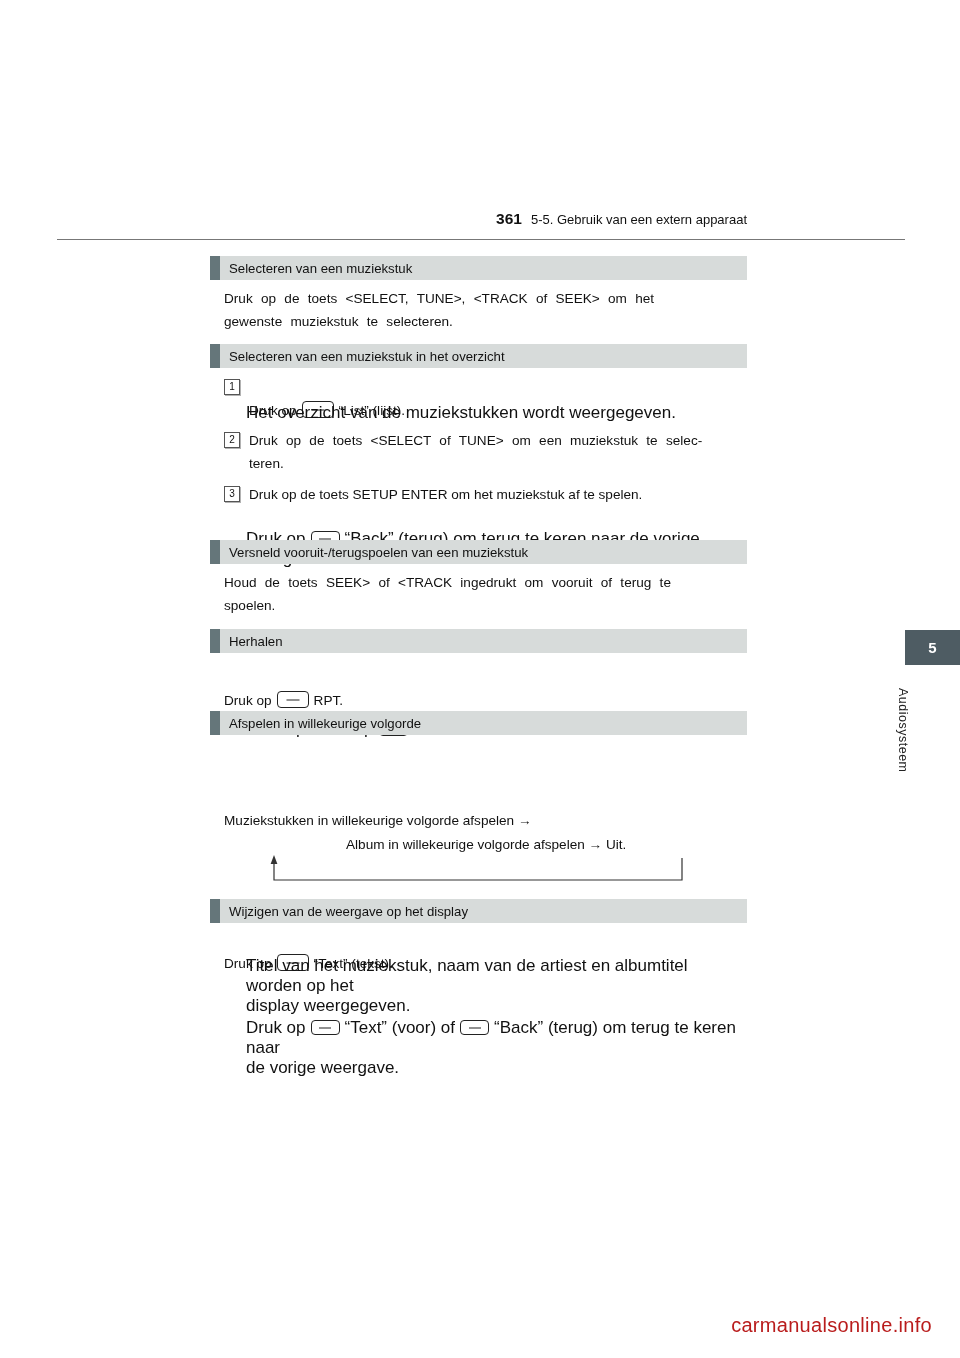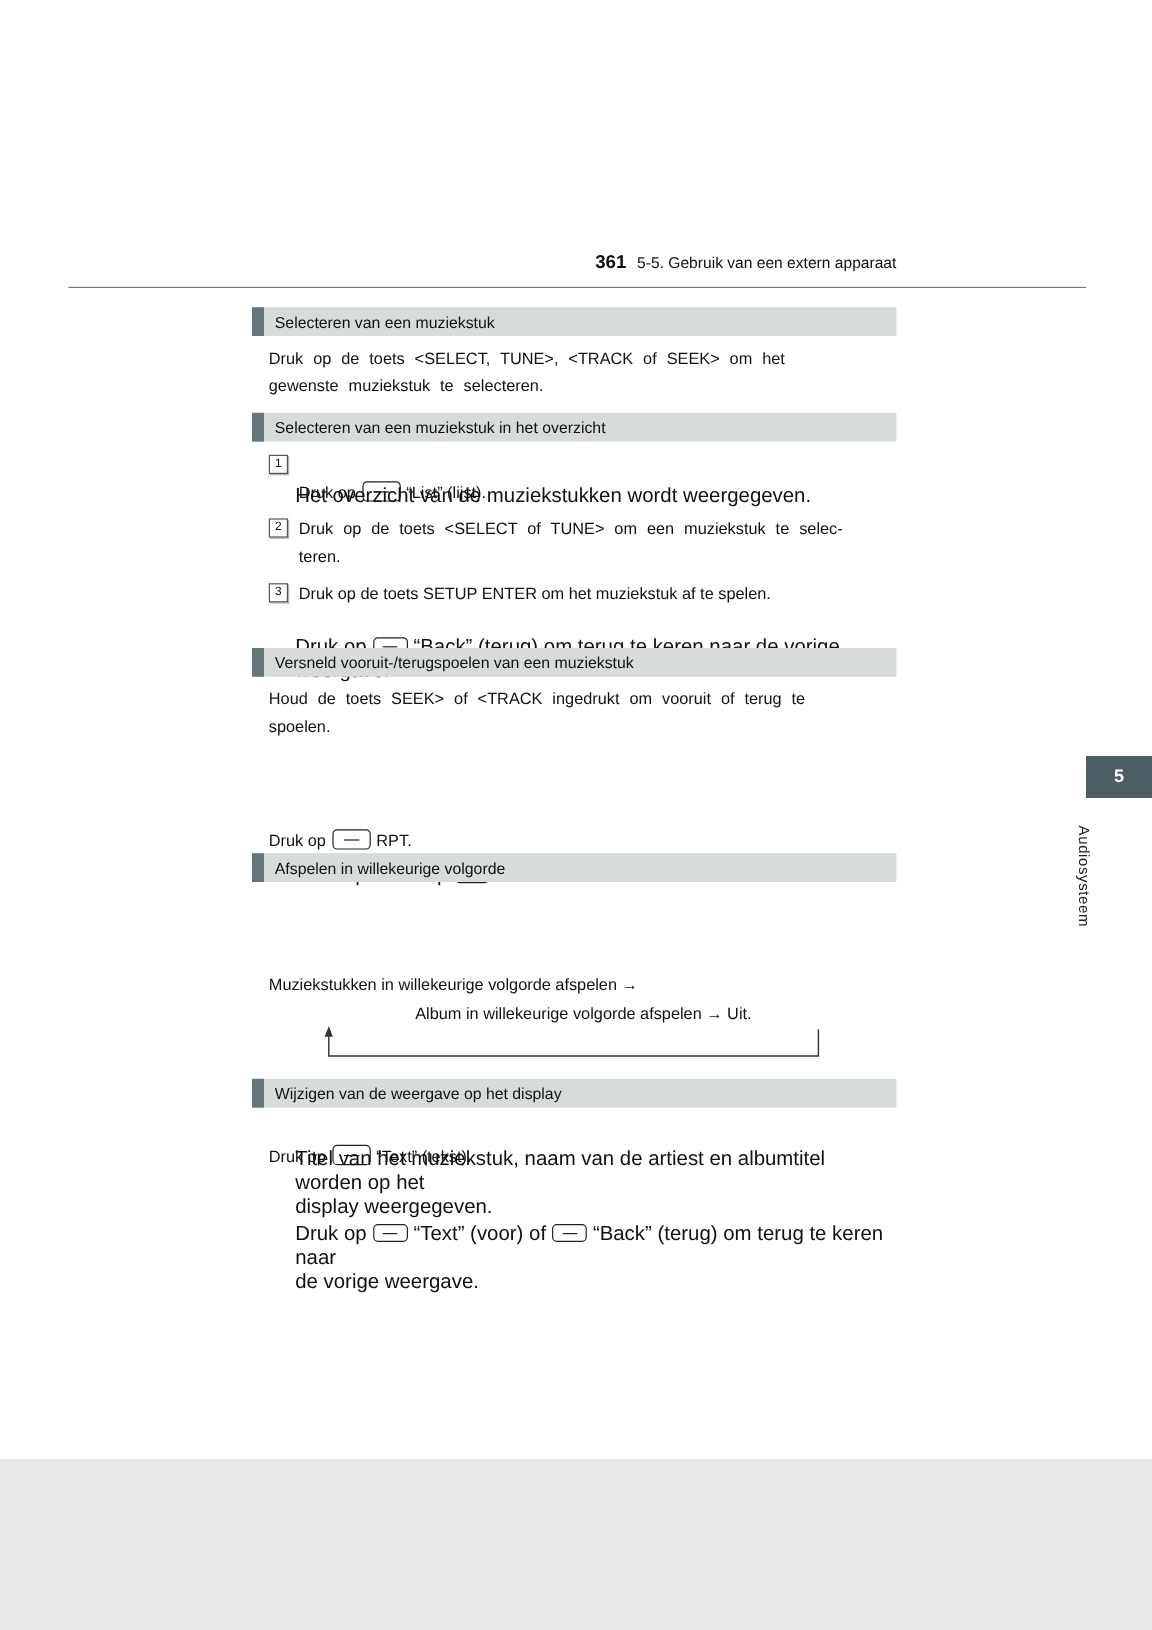--- a/index.html
+++ b/index.html
@@ -1,17 +1,17 @@
 <!DOCTYPE html>
 <html><head>
 <meta charset="utf-8">
 <style>
   html,body{margin:0;padding:0;background:#e8e8e8;}
   .page{
-    position:relative;width:960px;height:1216px;background:#ffffff;
+    position:relative;width:960px;height:1358px;background:#ffffff;
     font-family:"Liberation Sans","DejaVu Sans",sans-serif;color:#111;
     overflow:hidden;margin:0 auto;
   }
   
   .hdr{position:absolute;top:210px;right:213px;display:flex;align-items:baseline;gap:9px;}
   .hdr .num{font-size:15.5px;font-weight:bold;}
   .hdr .ttl{font-size:13px;}
   .rule{position:absolute;top:239px;left:57px;width:848px;border-top:1px solid #777;height:0;}
   
   .secbar{position:absolute;left:210px;width:537px;height:24px;background:#d7dbda;display:flex;align-items:center;}
@@ -87,20 +87,24 @@
     <span>Druk op</span><span class="btn-icon sm"></span><span>“Back” (terug) om terug te keren naar de vorige weergave.</span>
   </div>
 
   <div class="secbar" style="top:540px">
     <span class="accent"></span>
     <span class="t">Versneld vooruit-/terugspoelen van een muziekstuk</span>
   </div>
   <div class="body-text spread" style="top:571px">Houd de toets SEEK&gt; of &lt;TRACK ingedrukt om vooruit of terug te
 spoelen.</div>
 
+  <div class="secbar" style="top:629px">
+    <span class="accent"></span>
+    <span class="t">Herhalen</span>
+  </div>
   <div class="body-text" style="top:666px">
     <span>Druk op</span><span class="btn-icon"></span><span>RPT.</span>
   </div>
   <div class="note" style="top:699px;left:246px">
     <span>Druk opnieuw op</span><span class="btn-icon sm"></span><span>RPT om te annuleren.</span>
   </div>
 
   <div class="secbar" style="top:711px">
     <span class="accent"></span>
     <span class="t">Afspelen in willekeurige volgorde</span>

